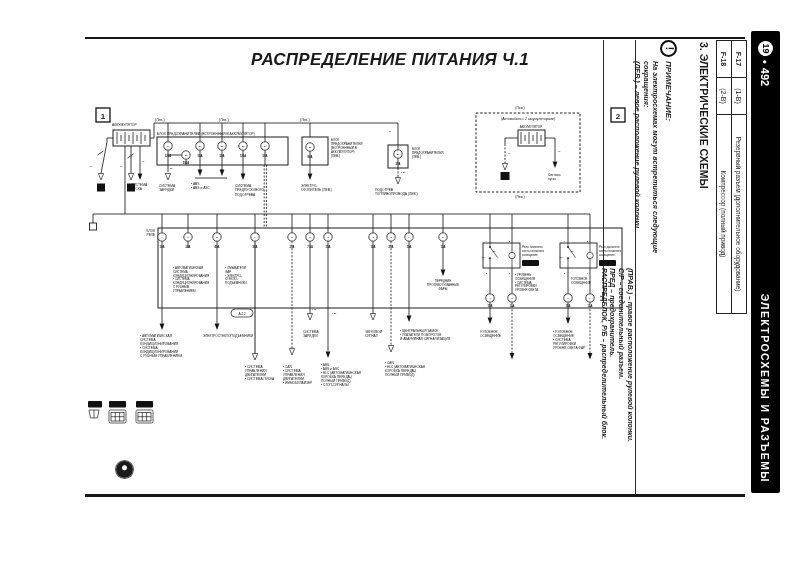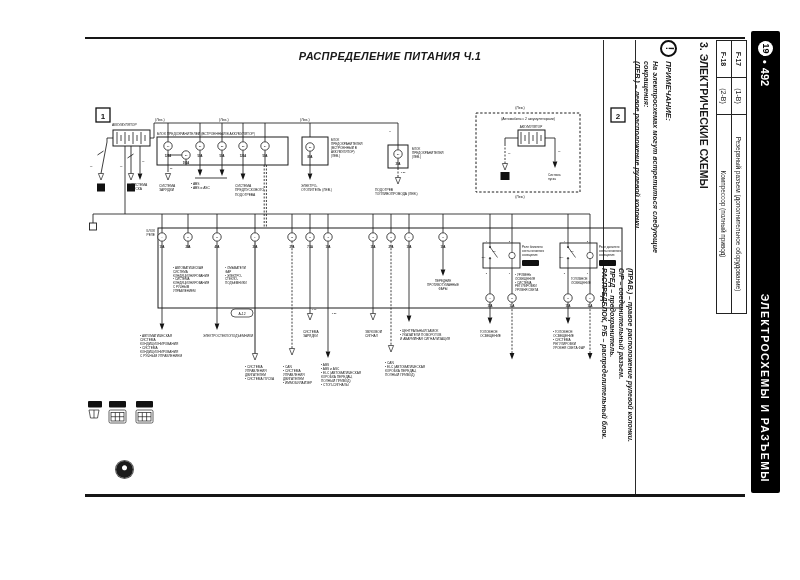--- a/index.html
+++ b/index.html
@@ -1,21 +1,21 @@
 <!DOCTYPE html>
 <html><head>
 <meta charset="utf-8">
 <style>
   html,body{margin:0;padding:0;background:#ffffff;width:800px;height:580px;overflow:hidden;
     font-family:"Liberation Sans", sans-serif;color:#1a1a1a;}
   .page{position:relative;width:800px;height:580px;background:#ffffff;}
   .hrule{position:absolute;background:#161616;}
   .vline{position:absolute;background:#2a2a2a;}
   .title{position:absolute;left:235px;top:50px;width:310px;text-align:center;
-    font-size:11px;font-weight:bold;font-style:italic;letter-spacing:.3px;}
+    font-size:17px;font-weight:bold;font-style:italic;letter-spacing:.3px;}
   svg{position:absolute;left:85px;top:92px;}
   svg text{fill:#141414;}
   .rot{position:absolute;transform-origin:0 0;transform:rotate(90deg);}
   
   .note1{left:676px;top:40px;width:430px;height:44px;}
   .note-head{display:flex;align-items:center;gap:4px;height:15px;margin-bottom:1px;}
   .note-icon{width:13px;height:13px;min-width:13px;border:2.4px solid #0d0d0d;border-radius:50%;
     font-weight:bold;font-size:10px;line-height:12px;text-align:center;}
   .nh{font-size:8px;font-weight:bold;font-style:italic;}
   .nline{font-size:7.2px;font-weight:bold;font-style:italic;line-height:9.2px;margin-left:21px;white-space:nowrap;}

